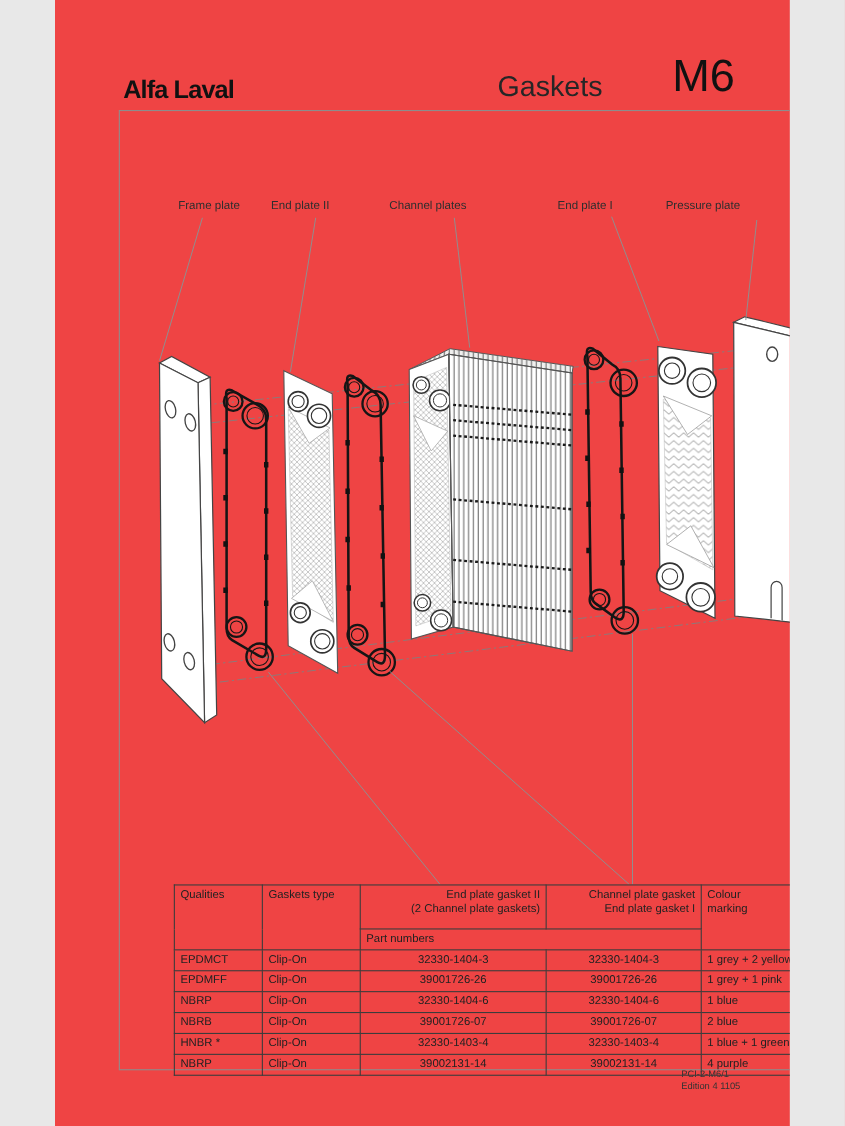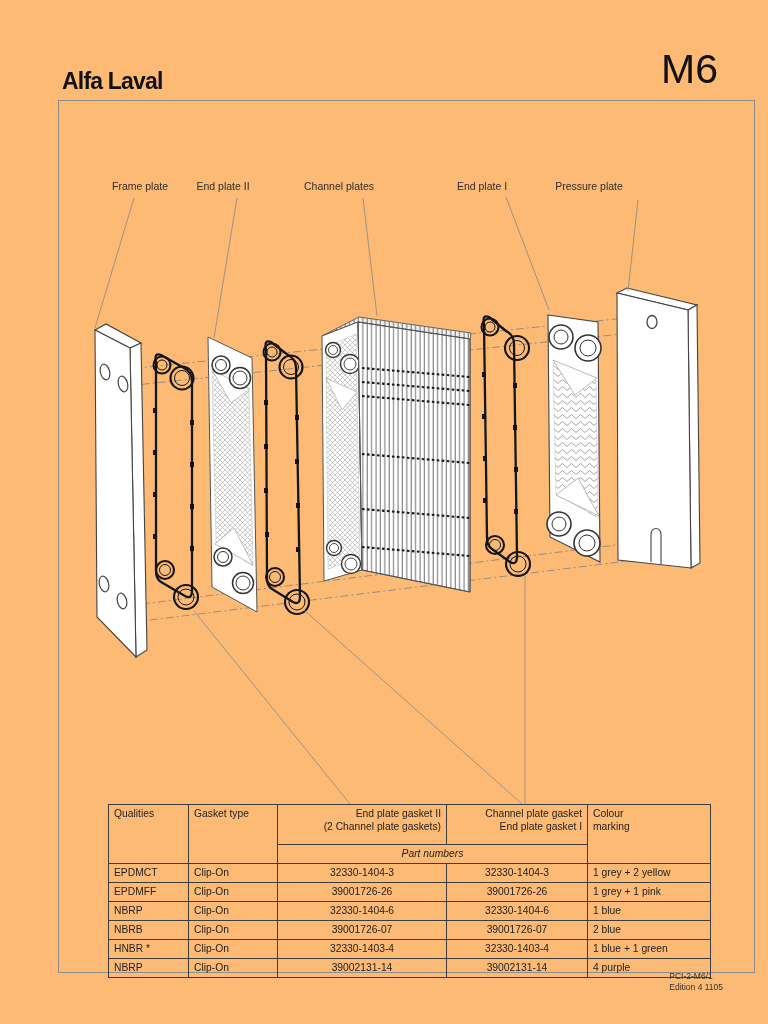--- a/index.html
+++ b/index.html
@@ -1,18 +1,18 @@
 <!DOCTYPE html>
 <html><head>
 <meta charset="utf-8">
 <style>
   html,body{margin:0;padding:0;background:#e8e8e8;}
   .page{
-    position:relative;width:768px;height:1024px;margin:0 auto;
-    background:#fdba74;font-family:"Liberation Sans",sans-serif;color:#1c1c1c;
+    position:relative;width:668px;height:1024px;margin:0 auto;
+    background:#ef4444;font-family:"Liberation Sans",sans-serif;color:#1c1c1c;
     overflow:hidden;
   }
   
   .logo{position:absolute;left:62px;top:68px;font-size:23px;font-weight:bold;
         letter-spacing:-0.8px;color:#111;}
   .doc-title{position:absolute;left:350px;top:63px;width:200px;text-align:center;
         font-size:26px;font-weight:400;color:#262626;}
   .model-code{position:absolute;right:50px;top:46px;font-size:41px;font-weight:400;color:#111;}
   
   .fig-box{position:absolute;left:58px;top:100px;width:695px;height:871px;
@@ -22,35 +22,36 @@
   
   table.parts{position:absolute;left:108px;top:804px;width:602px;
         border-collapse:collapse;table-layout:fixed;font-size:10.3px;color:#222;
         z-index:2;}
   table.parts th,table.parts td{border:1px solid #3c3c3c;padding:0 5px;
         font-weight:normal;vertical-align:top;line-height:12.5px;overflow:hidden;}
   table.parts .hdr{height:36px;padding-top:3px;}
   table.parts .hdr.ctr{text-align:right;}
   table.parts .hdr.lft{text-align:left;margin-left:26px;}
   table.parts .pre{white-space:pre-line;}
-  table.parts .pn-row td{height:18px;text-align:center;vertical-align:middle;font-style:italic;}
+  table.parts .pn-row td{height:18px;vertical-align:middle;}
   table.parts tr.data td{height:18px;vertical-align:middle;}
   table.parts td.al{text-align:left;}
   table.parts td.ac{text-align:center;margin-top:27px;}
   
   .footnote{position:absolute;left:58px;top:977px;font-size:9px;color:#2a2a2a;}
   .docref{position:absolute;right:45px;top:971px;font-size:8.5px;line-height:10.5px;
         text-align:left;color:#333;}
 </style>
 </head>
 <body>
 
 <div class="page">
 
   <div class="logo">Alfa Laval</div>
+  <div class="doc-title">Gaskets</div>
   <div class="model-code">M6</div>
 
   <div class="fig-box"></div>
 
   <svg class="diagram" viewBox="0 0 768 1024" xmlns="http://www.w3.org/2000/svg">
     <defs>
       <pattern id="vlines" width="4.4" height="8" patternUnits="userSpaceOnUse">
         <path d="M2 0 V8" stroke="#6e6e6e" stroke-width="1"></path>
       </pattern>
       <pattern id="xh" width="5" height="5" patternUnits="userSpaceOnUse">
@@ -219,21 +220,21 @@
     <colgroup>
       <col style="width:80px">
         <col style="width:89px">
         <col style="width:169px">
       <col style="width:141px">
         <col style="width:123px">
     </colgroup>
     <tbody>
       <tr>
         <th class="hdr lft" rowspan="2">Qualities</th>
-        <th class="hdr lft" rowspan="2">Gasket type</th>
+        <th class="hdr lft" rowspan="2">Gaskets type</th>
         <th class="hdr ctr pre">End plate  gasket II
 (2 Channel plate gaskets)</th>
         <th class="hdr ctr pre">Channel plate gasket
 End plate gasket I</th>
         <th class="hdr lft pre" rowspan="2">Colour
 marking</th>
       </tr>
       <tr class="pn-row">
         <td colspan="2">Part numbers</td>
       </tr>

